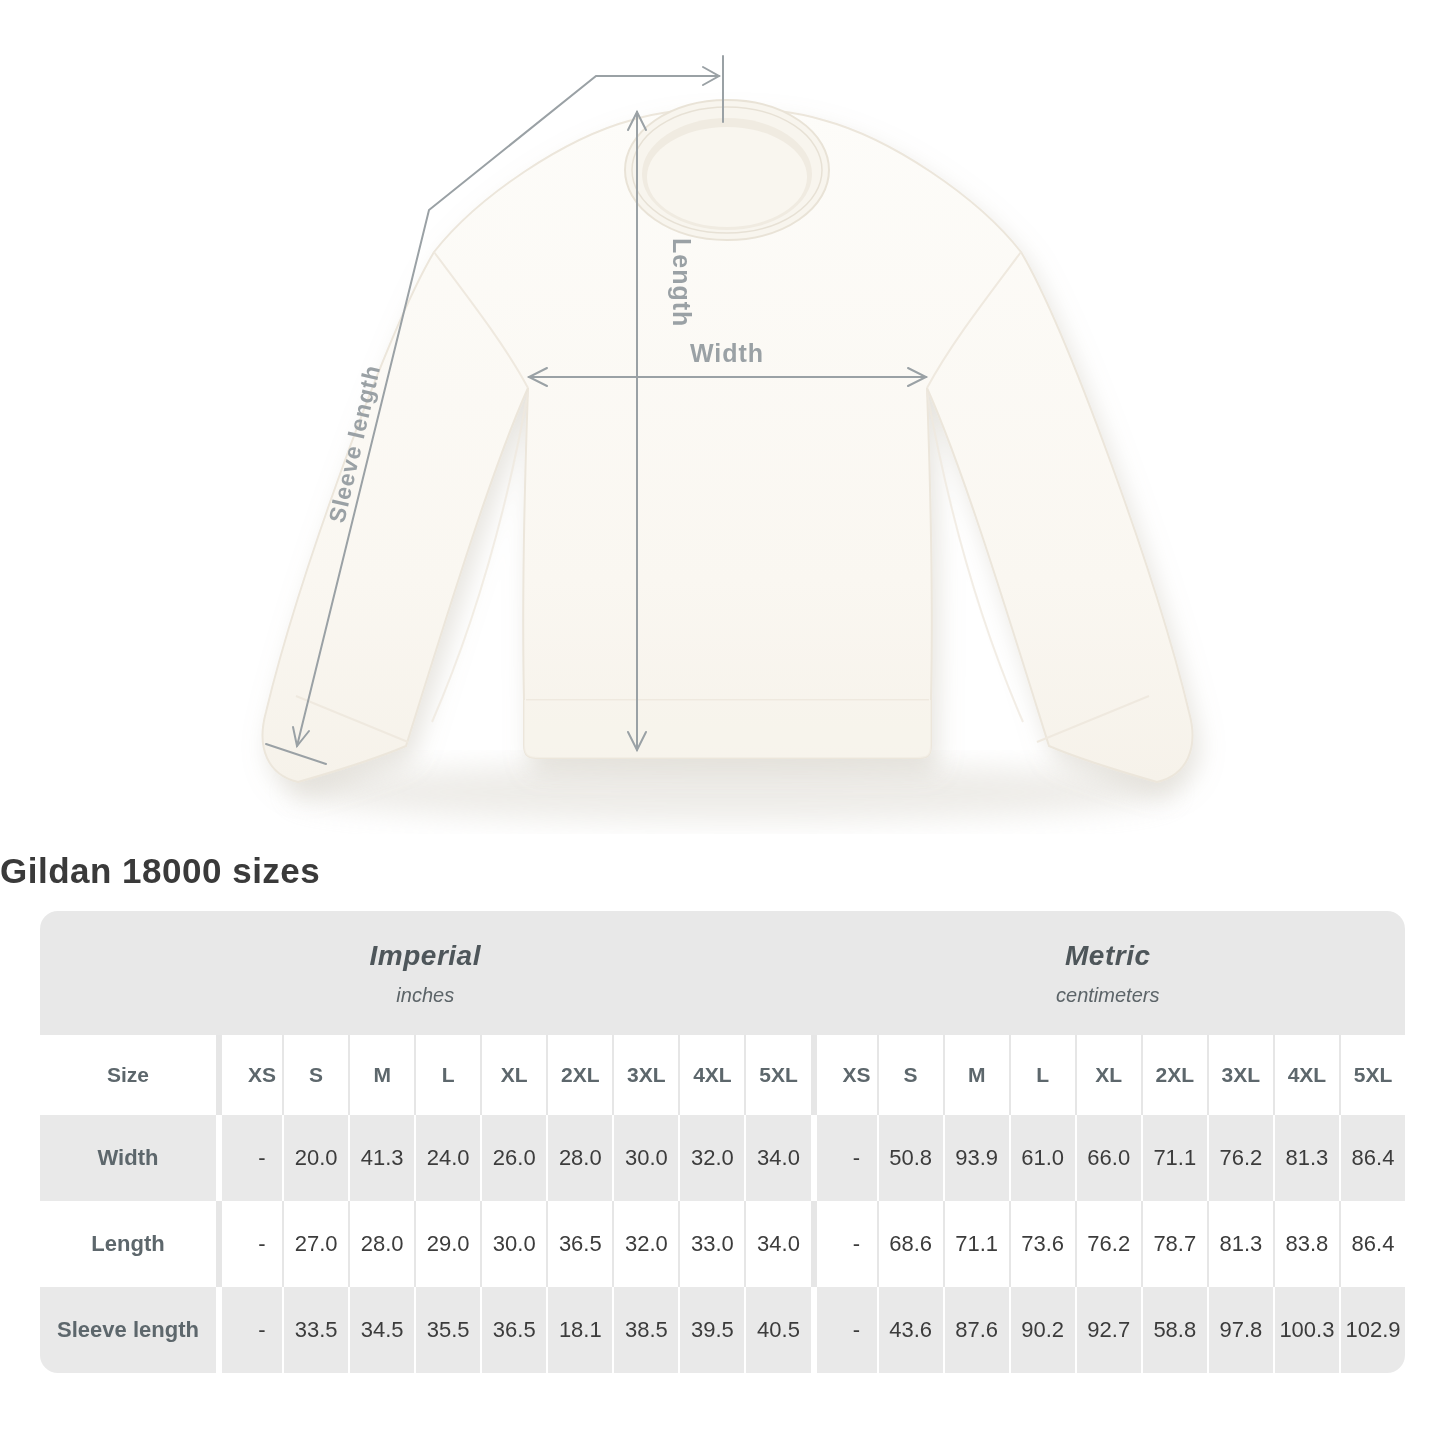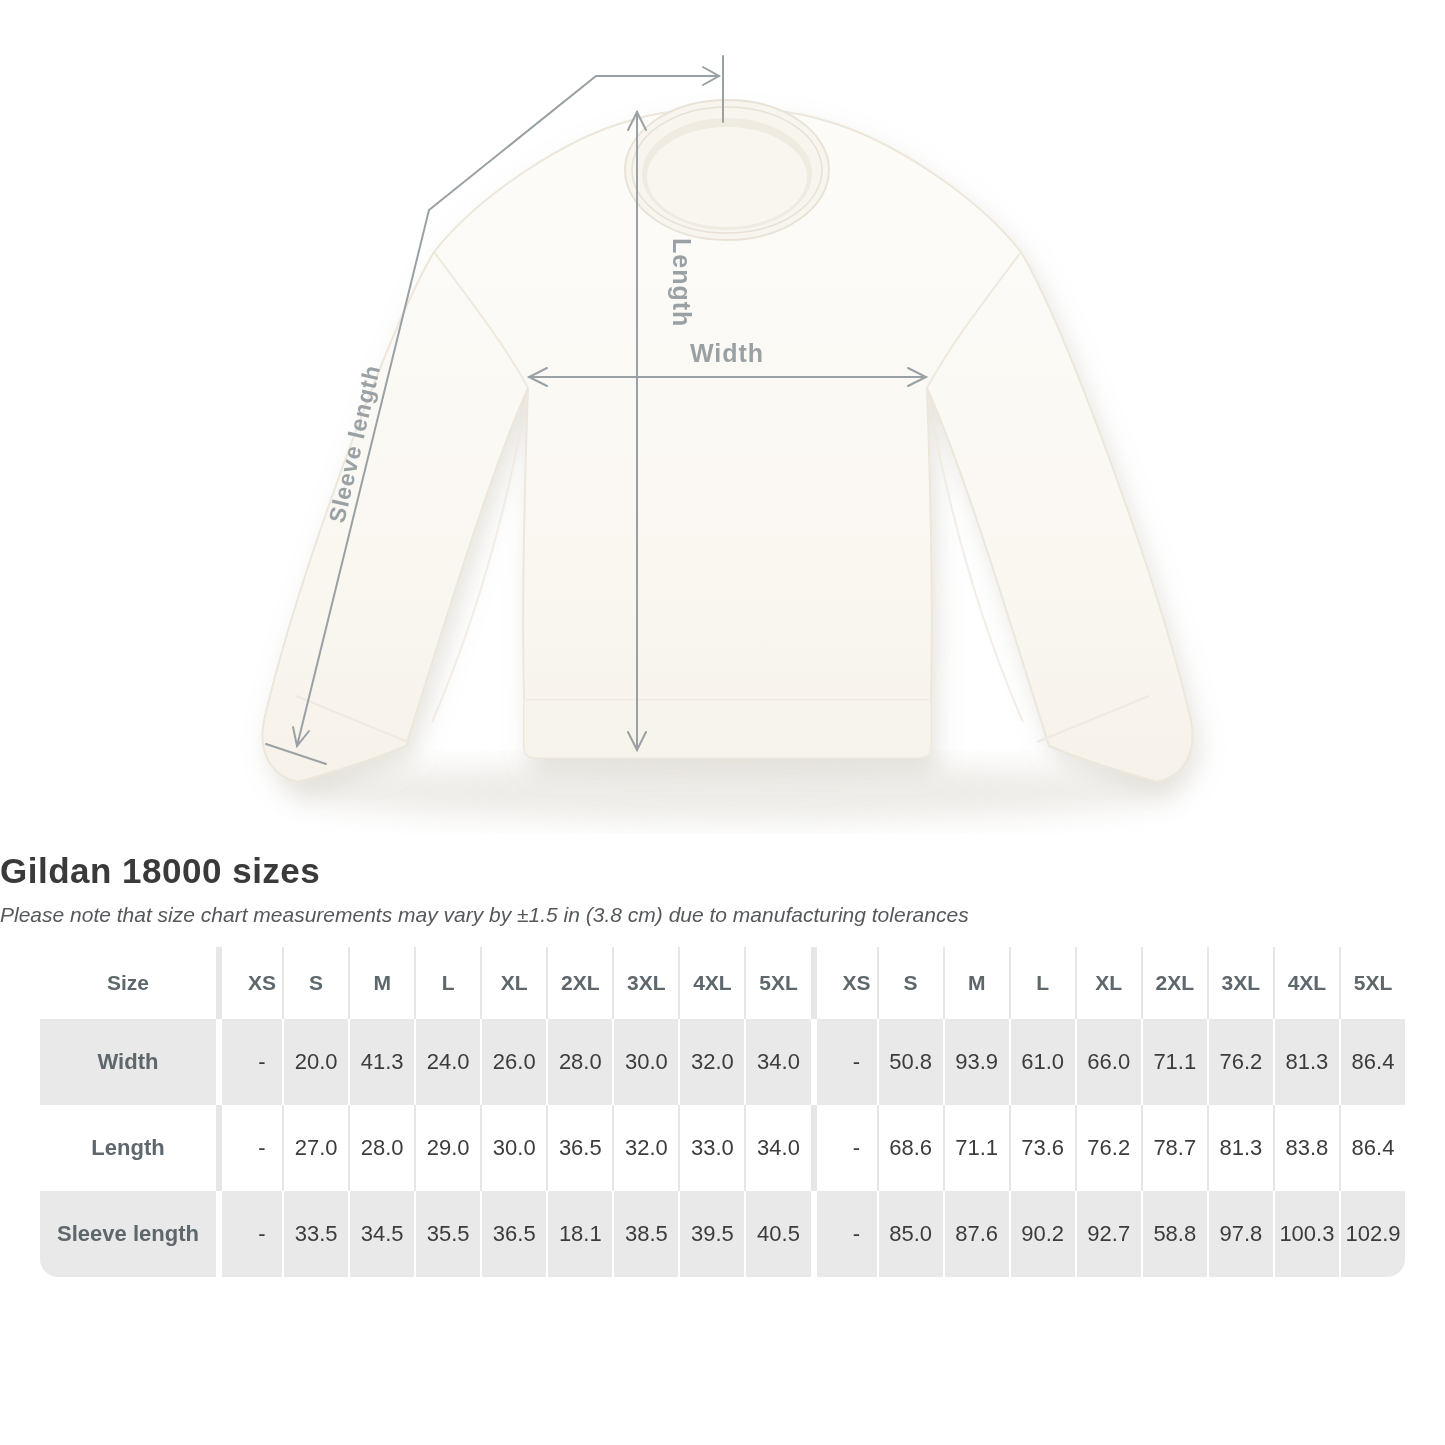--- a/index.html
+++ b/index.html
@@ -23,21 +23,21 @@
   }
   .trow{display:grid;grid-template-columns:176px repeat(18,1fr);}
   .band{height:124px;background:#e8e8e8;}
   .band-left{grid-column:1 / 11;}
   .band-right{grid-column:11 / 20;}
   .band-cell{display:flex;flex-direction:column;align-items:center;justify-content:center;}
   .unit-name{font-size:28px;font-weight:bold;font-style:italic;color:#4e565a;letter-spacing:.5px;}
   .unit-sub{font-size:20px;font-style:italic;color:#5c6468;margin-top:12px;}
   .row-white{background:#ffffff;--sep:#e6e6e6;}
   .row-gray{background:#e9e9e9;--sep:#ffffff;}
-  .h-size{height:72px;}
+  .h-size{height:80px;}
   .h-data{height:86px;}
   .c{display:flex;align-items:center;justify-content:center;}
   .s{border-left:2px solid var(--sep);}
   .g{border-left:6px solid var(--sep);padding-left:20px;}
   .hd{font-size:21px;font-weight:bold;color:#5d676c;}
   .lab{font-size:22px;font-weight:bold;color:#5d676c;}
   .val{font-size:22px;color:#3c3c3c;}
 </style>
 </head>
 <body>
@@ -126,25 +126,34 @@
     </g>
 
     <text transform="translate(673,238) rotate(90)" font-size="25" font-weight="bold" fill="#9aa1a5" letter-spacing="1">Length</text>
     <text x="727" y="362" text-anchor="middle" font-size="25" font-weight="bold" fill="#9aa1a5" letter-spacing="1">Width</text>
     <text transform="translate(344,524) rotate(-77)" font-size="23" font-weight="bold" fill="#9aa1a5" letter-spacing="1">Sleeve length</text>
   </svg>
 </div>
 
 <div class="title-block">
   <h1 class="page-title">Gildan 18000 sizes</h1>
-  <div class="page-subtitle">Please note that size chart measurements may vary by ±1.5 in (3.8 cm) due to manufacturing tolerances</div>
 </div>
 
 <div class="sizetable">
 
+  <div class="trow band">
+    <div class="band-left band-cell">
+      <div class="unit-name">Imperial</div>
+      <div class="unit-sub">inches</div>
+    </div>
+    <div class="band-right band-cell">
+      <div class="unit-name">Metric</div>
+      <div class="unit-sub">centimeters</div>
+    </div>
+  </div>
 
   <div class="trow row-white">
     <div class="c h-size hd">Size</div>
     <div class="c h-size hd g">XS</div>
     <div class="c h-size hd s">S</div>
     <div class="c h-size hd s">M</div>
     <div class="c h-size hd s">L</div>
     <div class="c h-size hd s">XL</div>
     <div class="c h-size hd s">2XL</div>
     <div class="c h-size hd s">3XL</div>
@@ -210,21 +219,21 @@
     <div class="c h-data val g">-</div>
     <div class="c h-data val s">33.5</div>
     <div class="c h-data val s">34.5</div>
     <div class="c h-data val s">35.5</div>
     <div class="c h-data val s">36.5</div>
     <div class="c h-data val s">18.1</div>
     <div class="c h-data val s">38.5</div>
     <div class="c h-data val s">39.5</div>
     <div class="c h-data val s">40.5</div>
     <div class="c h-data val g">-</div>
-    <div class="c h-data val s">85.0</div>
+    <div class="c h-data val s">43.6</div>
     <div class="c h-data val s">87.6</div>
     <div class="c h-data val s">90.2</div>
     <div class="c h-data val s">92.7</div>
     <div class="c h-data val s">58.8</div>
     <div class="c h-data val s">97.8</div>
     <div class="c h-data val s">100.3</div>
     <div class="c h-data val s">102.9</div>
   </div>
 
 </div>

